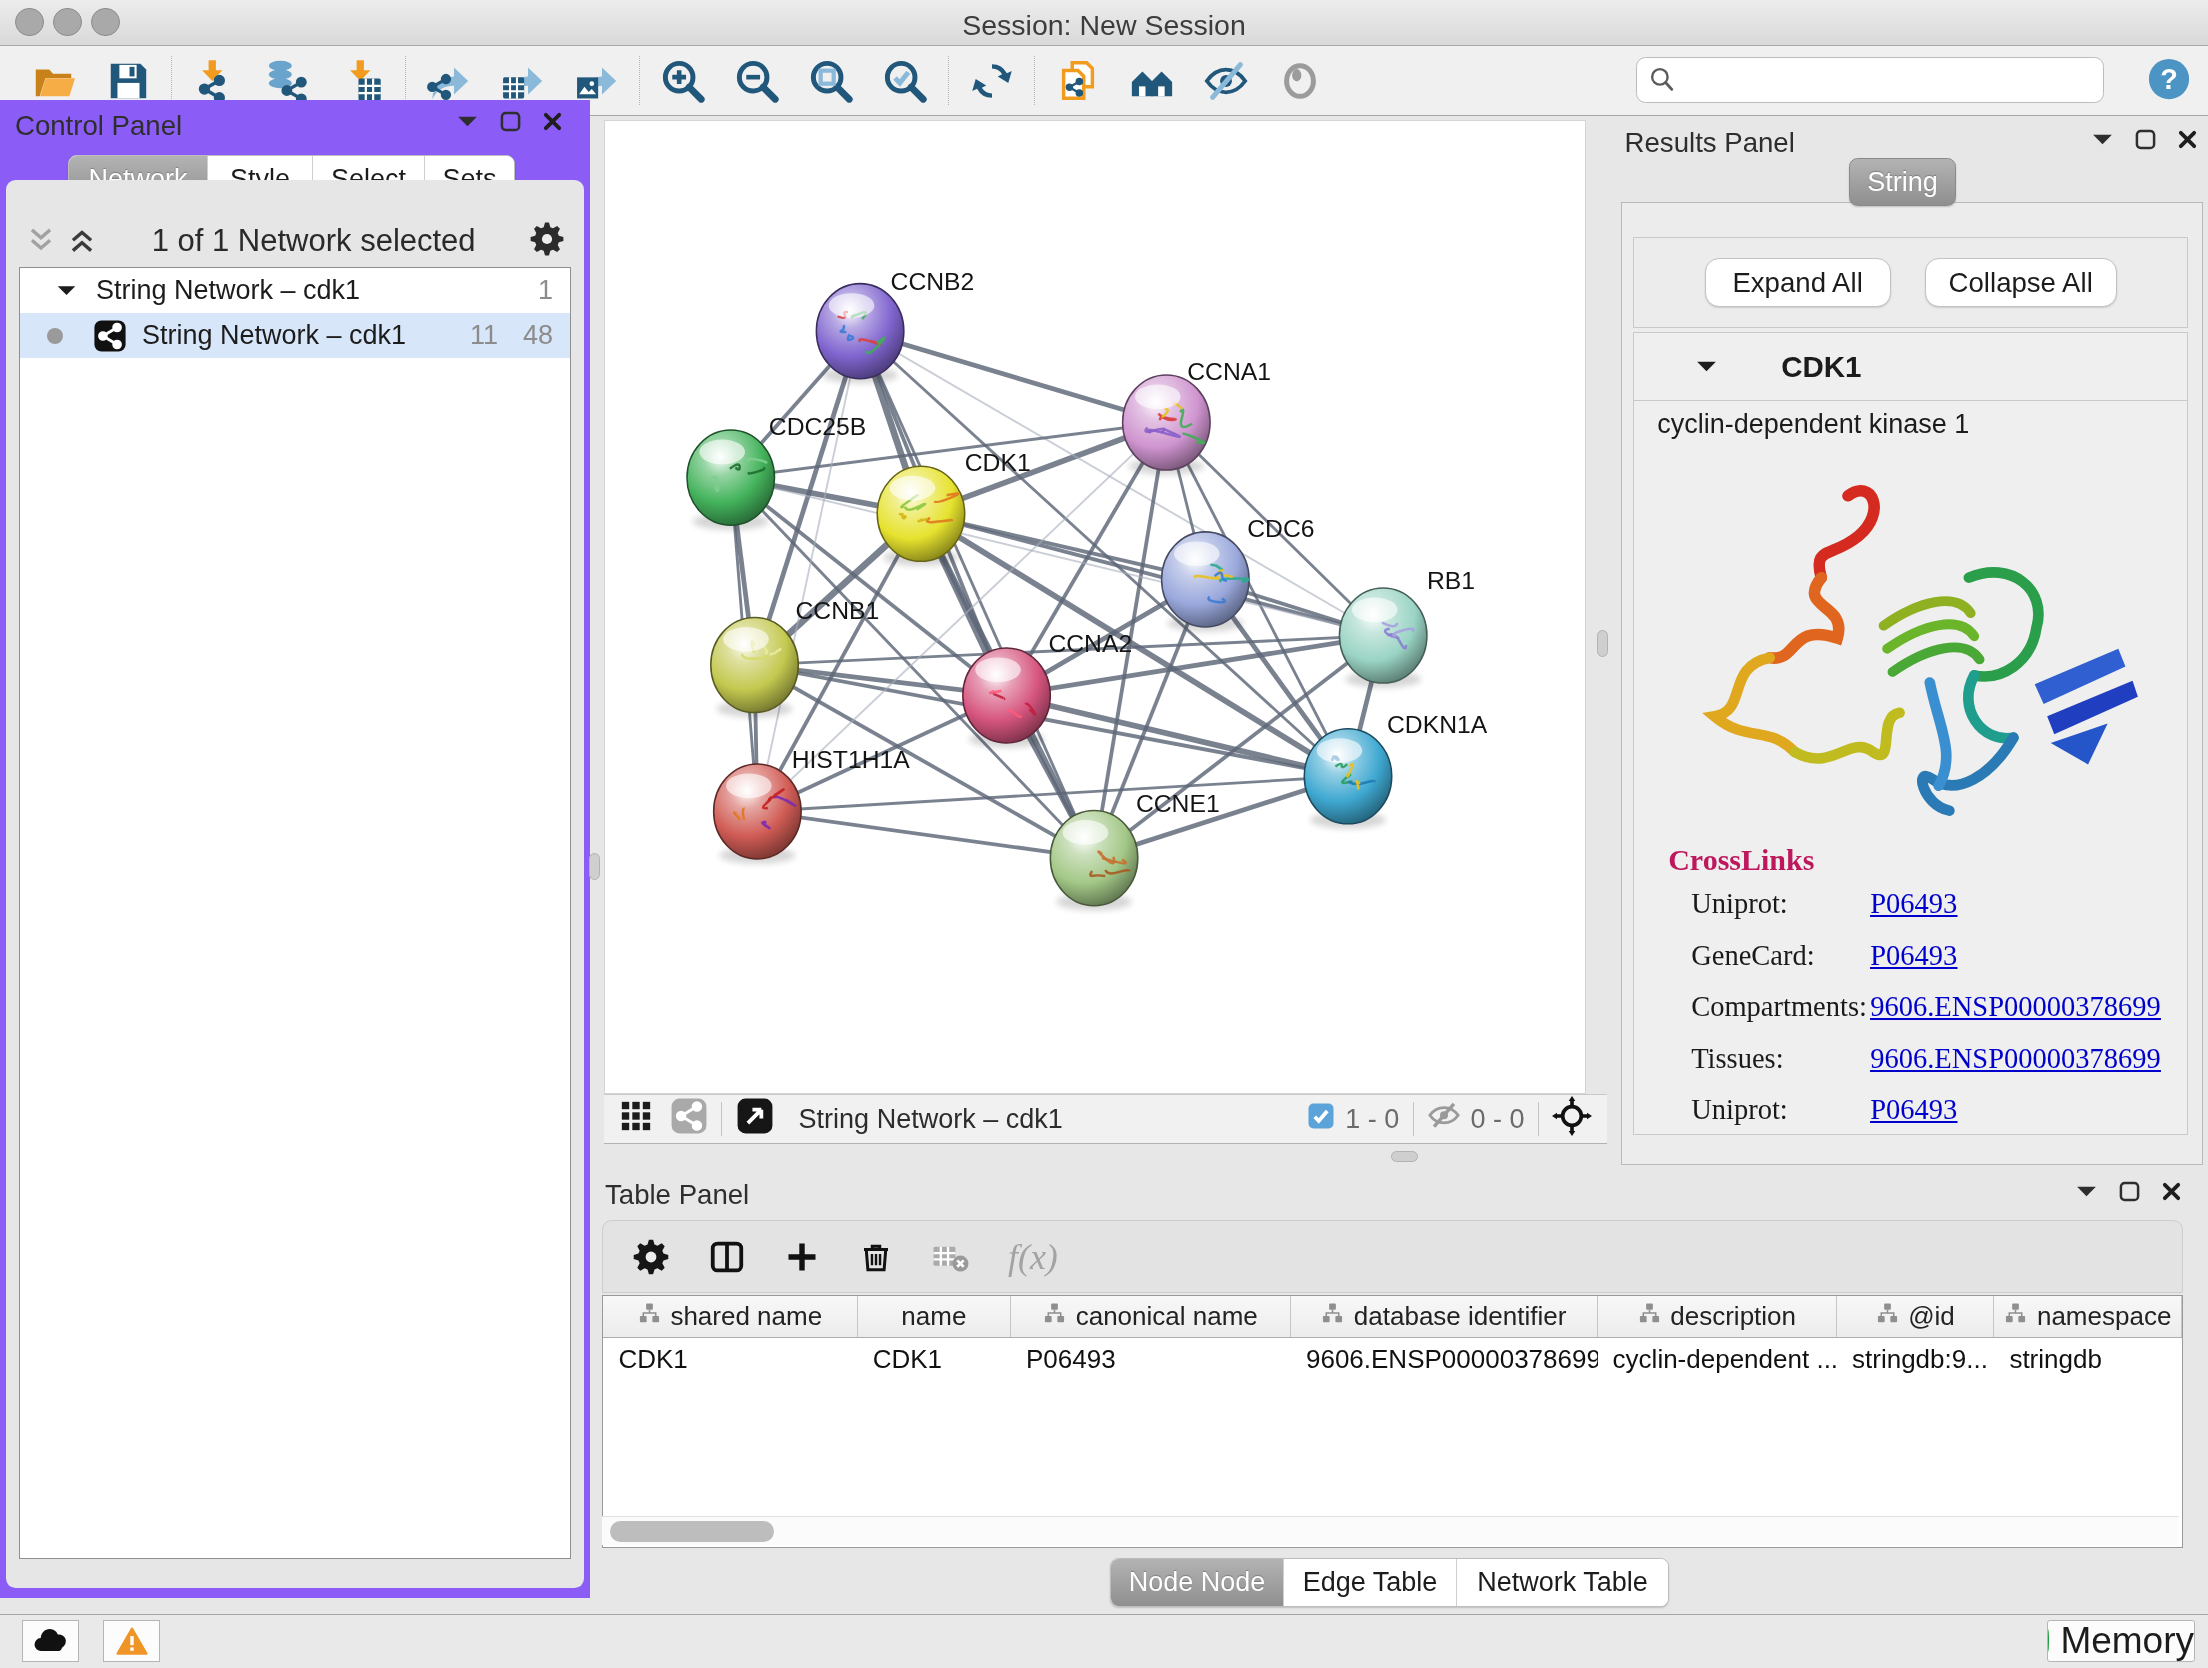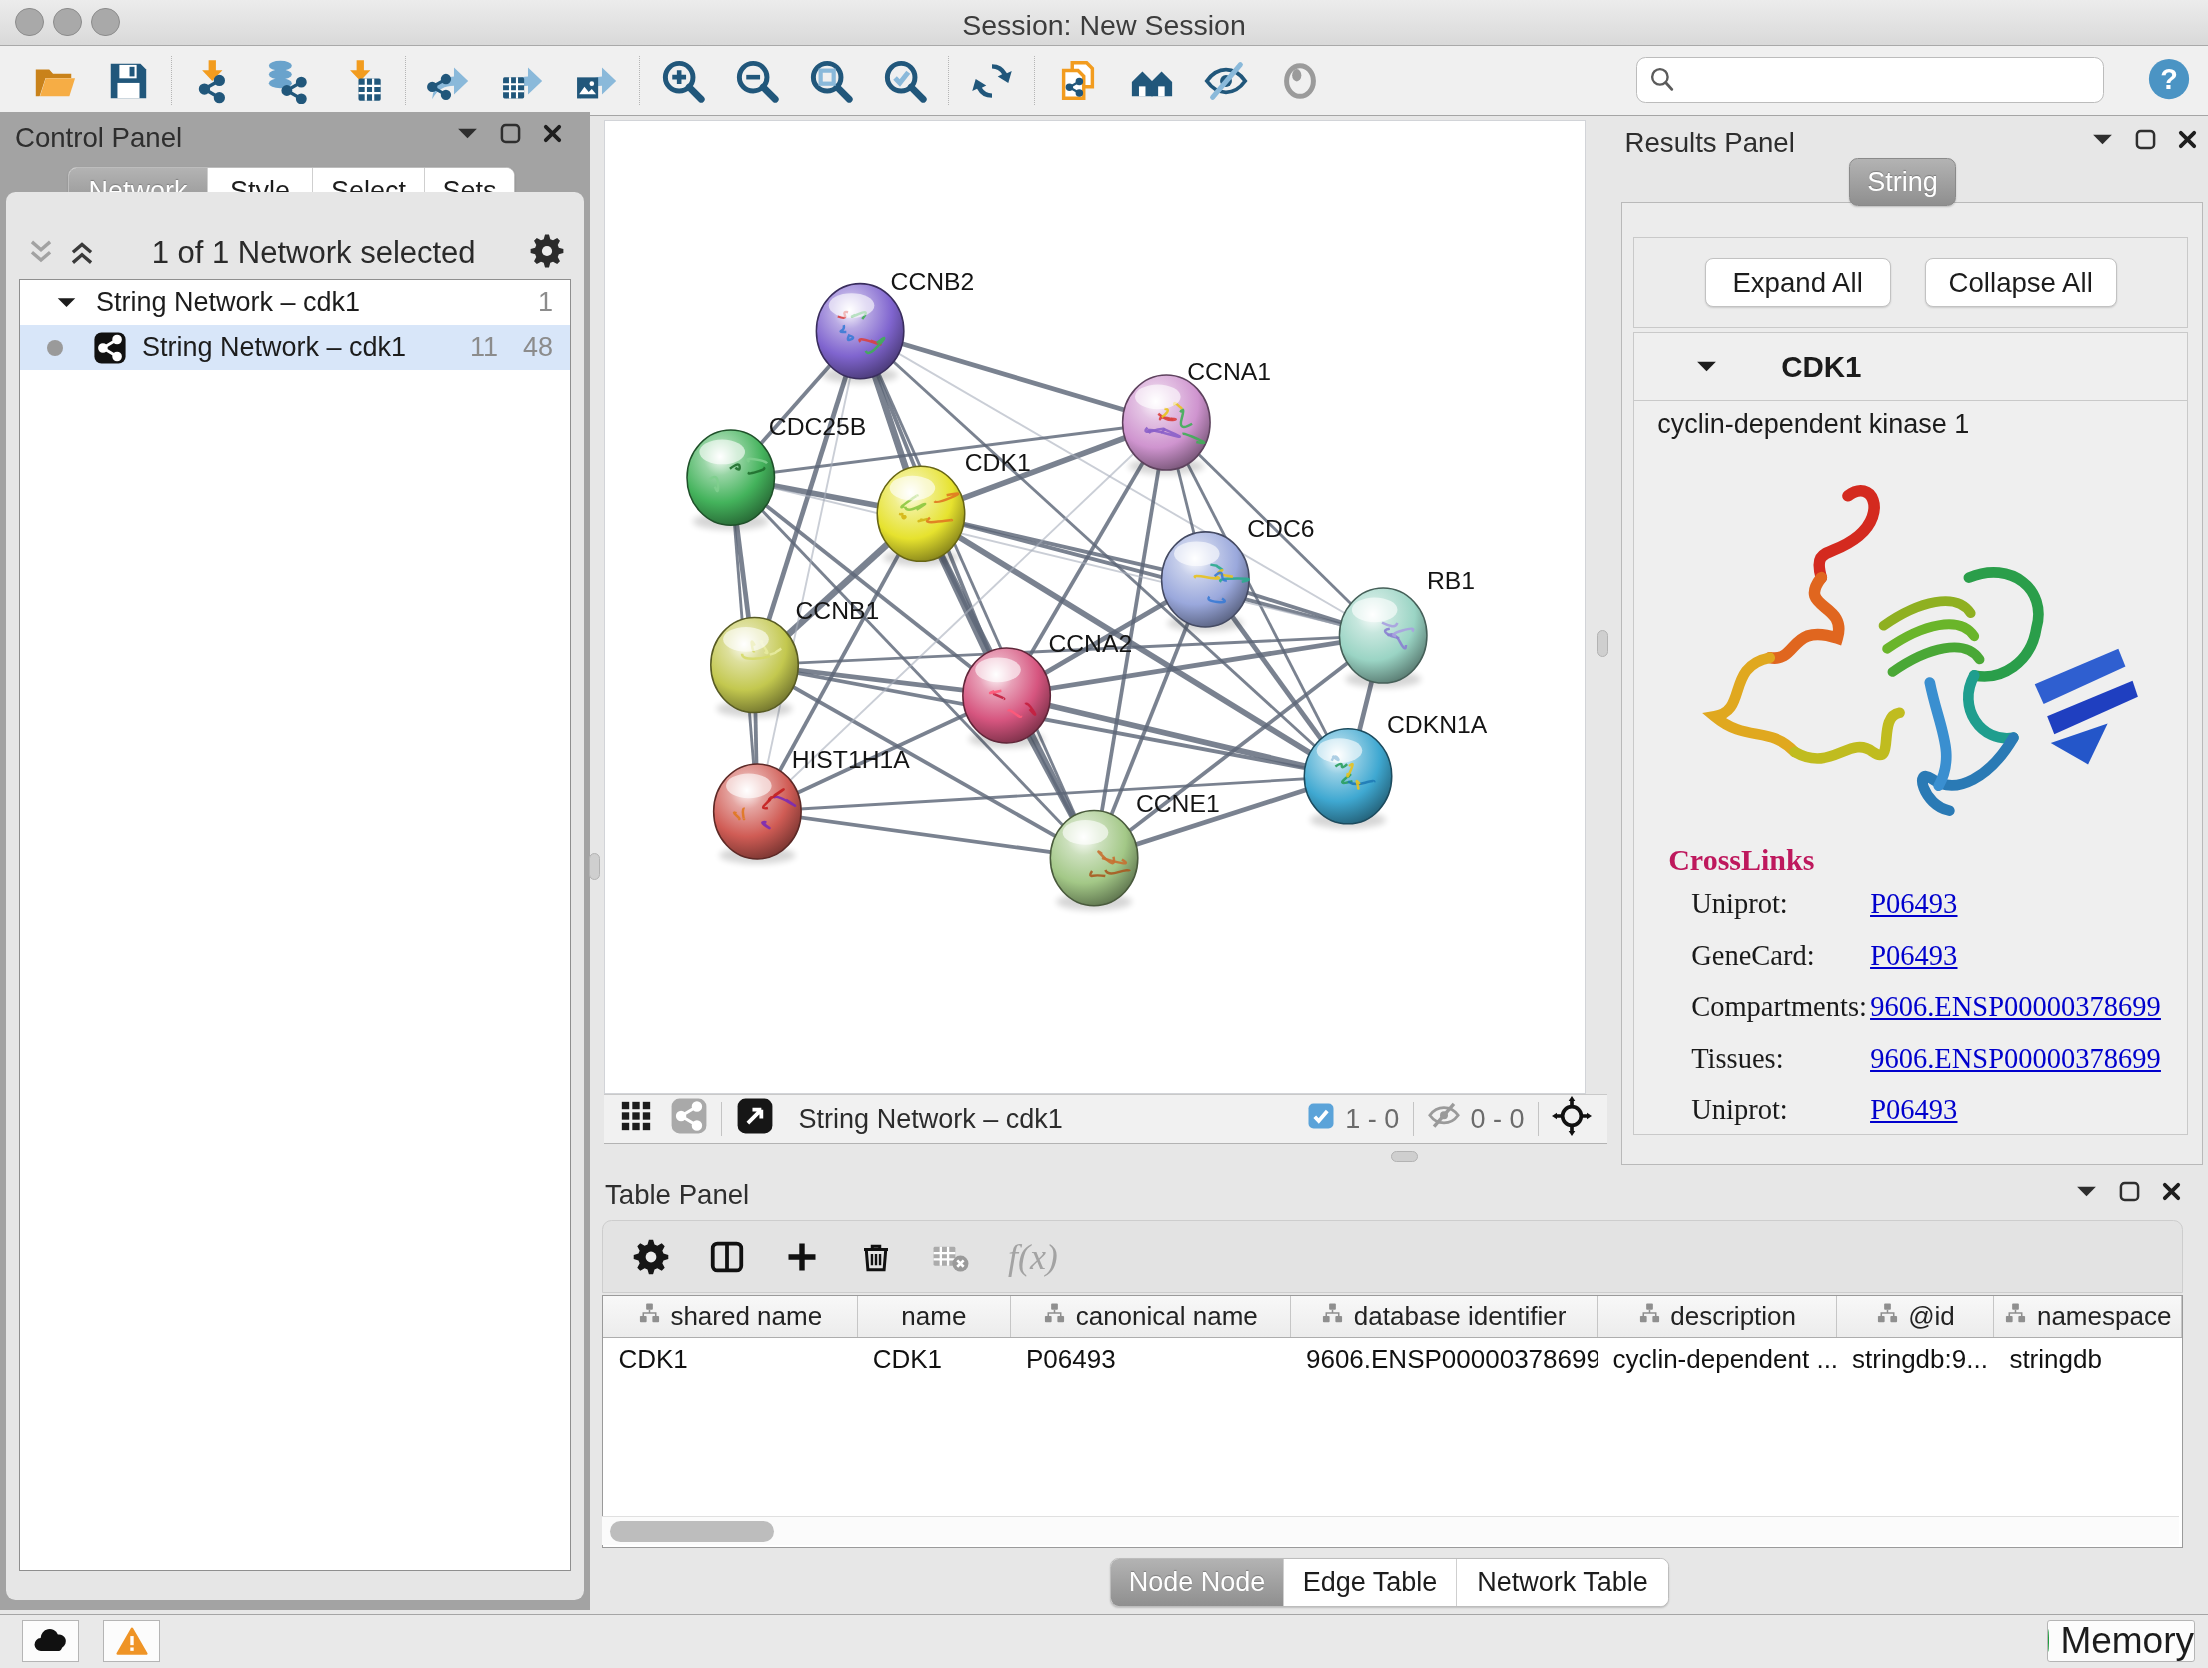--- a/index.html
+++ b/index.html
@@ -28,22 +28,22 @@
   .searchwrap input { border:none; outline:none; flex:1; height:38px; font-size:25px;
     font-family:"Liberation Sans",sans-serif; background:transparent; }
   .helpbtn { position:absolute; left:2146px; top:9.5px; width:46px; height:46px; }
 
   
   .panel-title { font-size:27.6px; color:#2e2e2e; }
   .wctl { display:flex; gap:21px; align-items:center; }
   .wctl svg { display:block; }
 
   
-  .control-panel { position:absolute; left:0; top:112px; width:590px; height:1498px;
-    background:#a3a3a3;text-decoration:underline; }
+  .control-panel { position:absolute; left:0; top:100px; width:590px; height:1498px;
+    background:#8b5cf6;text-decoration:underline; }
   .cp-head { position:absolute; left:15px; top:9.5px; }
   .cp-ctls { position:absolute; right:27px; top:11.4px; }
   .seg { position:absolute; display:flex; border:1px solid #bdbdbd; border-radius:8.6px;
     overflow:hidden; background:#fff; box-shadow:0 1px 1.9px rgba(0,0,0,.18); }
   .seg .tab { display:flex; align-items:center; justify-content:center; font-size:27px;
     color:#1c1c1c; border-right:1px solid #cfcfcf; background:#fff; }
   .seg .tab:last-child { border-right:none; }
   .seg .tab.active { background:linear-gradient(#b3b3b3,#8f8f8f); color:#fff;
     text-shadow:0 -1px 1px rgba(0,0,0,.25); }
   .cp-tabs { left:68px; top:55px; height:49px; }
@@ -74,21 +74,21 @@
   .rp-ctls { position:absolute; right:11.4px; top:13.3px; }
   .rp-tab { position:absolute; left:232px; top:42px; width:107px; height:48px; z-index:3;
     background:linear-gradient(#b3b3b3,#8f8f8f); border:1px solid #8a8a8a; border-radius:8.6px;
     color:#fff; font-size:27px; display:flex; align-items:center; justify-content:center;
     text-shadow:0 -1px 1px rgba(0,0,0,.25); box-shadow:0 1px 1.9px rgba(0,0,0,.2); }
   .rp-box { position:absolute; left:3.8px; top:86px; width:582px; height:963px;
     background:#ececec; border:1.9px solid #b9b9b9; }
   .rp-btnrow { position:absolute; left:11.4px; top:34px; width:555px; height:91px;
     border:1.9px solid #c9c9c9; display:flex; align-items:center; justify-content:center; gap:34px; }
   .rp-btn { min-width:186px; height:49px; background:#fff; border:1px solid #c2c2c2;
-    border-radius:8px; font-size:27.6px; display:flex; align-items:center; justify-content:center;
+    border-radius:14px; font-size:27.6px; display:flex; align-items:center; justify-content:center;
     box-shadow:0 1px 1.9px rgba(0,0,0,.15); padding:0 23px; }
   .rp-content { position:absolute; left:11.4px; top:129px; width:555px; height:803px;
     border:1.9px solid #c9c9c9; background:#efefef; }
   .rp-generow { height:68px; border-bottom:1.9px solid #c9c9c9; display:flex; align-items:center; }
   .rp-gene { font-size:29.5px; font-weight:bold; margin-left:63px; }
   .rp-desc { height:46px; display:flex; align-items:center; font-size:27px; padding-left:23px; }
   .rp-protein { position:absolute; left:28.5px; top:124px; width:498px; height:380px; }
   .xl-title { position:absolute; left:34px; top:510px; font-family:"Liberation Serif",serif;
     font-weight:bold; font-size:30px; color:#be185d; }
   .xl-row { position:absolute; left:57px; width:495px; height:51px; display:flex;

